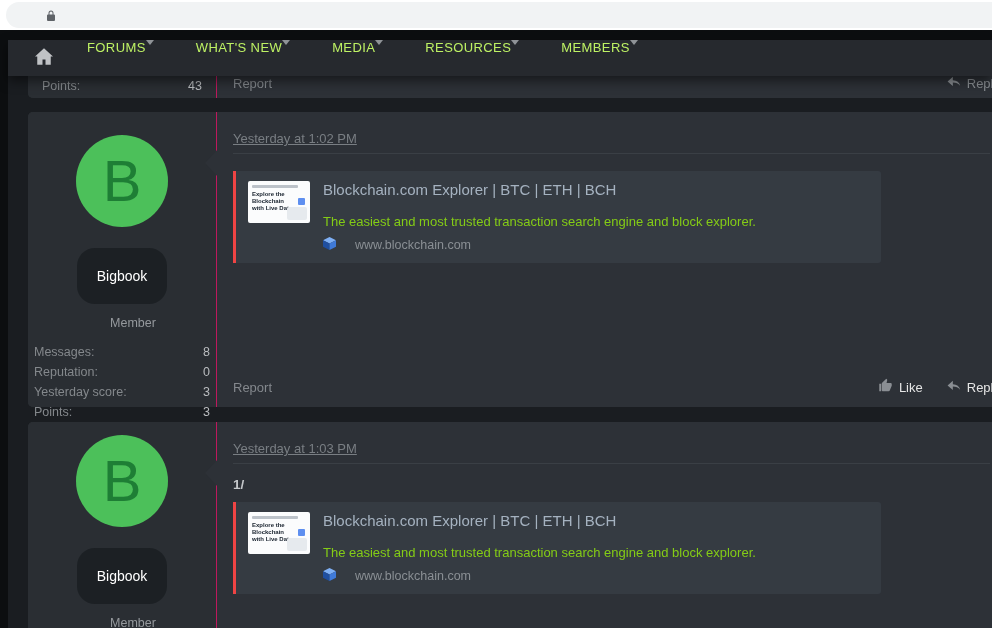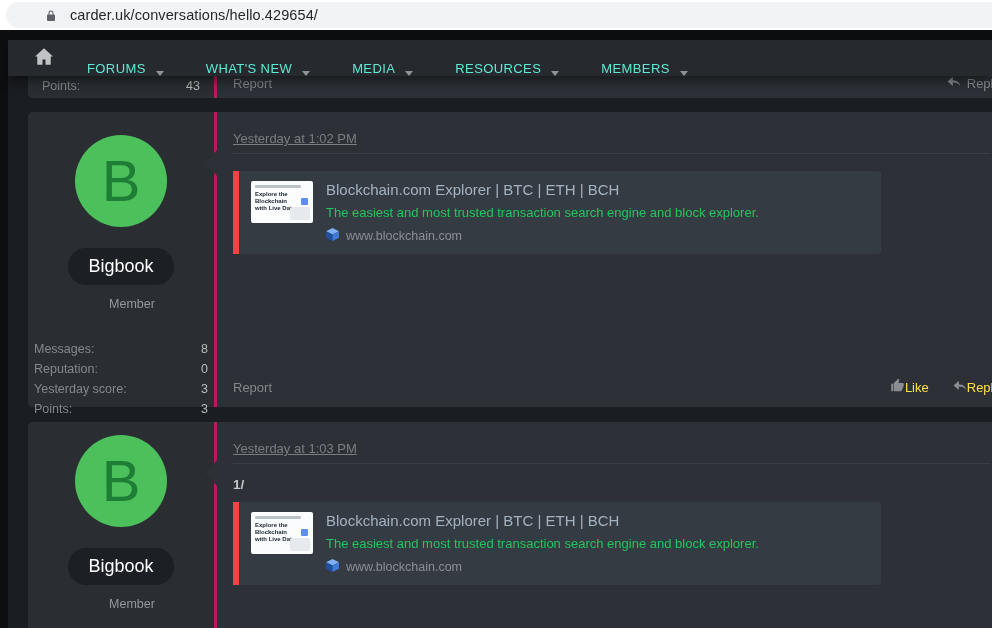--- a/index.html
+++ b/index.html
@@ -12,100 +12,99 @@
              margin-right:-16px; display:flex; align-items:center; padding-left:39px; gap:13px; }
   .lock { display:flex; align-items:center; }
   .url-text { font-size:14.5px; color:#26282b; letter-spacing:.1px; }
 
   
   .site { position:absolute; top:30px; left:0; right:0; bottom:0; background:#0c0e10; }
 
   .navbar { margin:10px 0 0 8px; height:36px; background:#26292e; display:flex; align-items:center;
             position:relative; z-index:5; box-shadow:0 5px 12px rgba(0,0,0,.5); padding-left:14px; }
   .home-btn { padding:0 13px; display:flex; align-items:center; }
-  .nav-item { display:flex; align-items:flex-end; gap:10px; padding:0 21px; height:100%;
-              color:#5eead4; font-size:13px; letter-spacing:.4px; cursor:default; }
+  .nav-item { display:flex; align-items:flex-start; padding:0 21px; height:100%;
+              color:#bef264; font-size:13px; letter-spacing:.4px; cursor:default; }
   .chev { width:0; height:0; border-left:4px solid transparent; border-right:4px solid transparent;
           border-top:5px solid #8f9397; }
 
   .content { position:absolute; top:46px; left:8px; right:0; bottom:0; background:#1a1d21;
              padding-left:20px; overflow:hidden; z-index:1; }
 
   
   .post { background:#2d3137; border-radius:5px; margin-right:-14px; display:flex; position:relative; }
-  .sidebar { width:189px; background:#2a2e33; border-right:3px solid #be185d;
+  .sidebar { width:189px; background:#2a2e33; border-right:1px solid #be185d;
              border-radius:5px 0 0 5px; flex-shrink:0; }
   .message { flex:1; position:relative; padding:0 16px; }
 
   .post--partial { height:22px; border-radius:0 0 5px 5px; }
   .post--partial .sidebar { border-radius:0 0 0 5px; }
   .post--1 { margin-top:14px; height:295px; }
   .post--2 { margin-top:15px; height:300px; }
 
   .tail { position:absolute; left:-12px; top:37px; width:0; height:0;
           border-top:14px solid transparent; border-bottom:14px solid transparent;
           border-right:13px solid #2d3137; z-index:2; }
 
   
   .avatar { width:92px; height:92px; border-radius:50%; background:#4cc05a; color:#1e7e35;
             font-size:58px; line-height:1; display:flex; align-items:center; justify-content:center;
             margin:23px auto 0; cursor:pointer; }
   .post--2 .avatar { margin-top:13px; }
   .name-pill { margin:21px auto 0; width:max-content; background:#1c2024; color:#ffffff;
-               font-size:18px; padding:8px 20px; border-radius:18px; cursor:pointer; }
+               font-size:14px; padding:20px 20px; border-radius:18px; cursor:pointer; }
   .role { text-align:center; color:#95999d; font-size:12.5px; margin-top:12px;margin-left:22px; }
-  .stats { margin-top:28px; padding:0 6px; }
+  .stats { margin-top:12px; padding:0 6px; }
   .stat-row { display:flex; justify-content:space-between; align-items:center;
               font-size:12.5px; height:20px; }
   .stat-label { color:#84888c; }
   .stat-value { color:#b9bcbf; }
   .partial-row { padding:0 14px; height:18px; padding-top:2px; }
 
   
   .timestamp { padding-top:19px; color:#797e83; font-size:13px; width:max-content; cursor:pointer;text-decoration:underline; }
   .msg-divider { margin-top:7px; border-bottom:1px solid #3a3f45; }
   .body-text { margin-top:13px; color:#c4c7ca; font-size:13.5px; font-weight:600; }
 
-  .link-card { margin-top:17px; width:648px; background:#353b42; border-left:6px solid #ef4444;
+  .link-card { margin-top:17px; width:648px; background:#353b42; border-left:3px solid #ef4444;
                border-radius:0 3px 3px 0; padding:10px 14px 10px 12px; display:flex; gap:13px; cursor:pointer; }
   .post--2 .link-card { margin-top:10px; }
   .thumb { width:62px; height:42px; background:#fbfcfd; border-radius:2px; flex-shrink:0;
            position:relative; overflow:hidden; padding:3px 4px; }
   .thumb-topline { height:3px; background:#bcc2c9; width:86%; margin:1px 0 3px; border-radius:1px; }
   .thumb-line { font-size:6px; font-weight:700; color:#17212d; line-height:7px; }
   .thumb-accent { position:absolute; right:5px; top:17px; width:7px; height:7px;
                   background:#5e8ff0; border-radius:1px; }
   .thumb-blob { position:absolute; right:3px; bottom:3px; width:20px; height:13px;
                 background:#e6eaee; border-radius:2px; }
   .card-title { font-size:15px; color:#a5b2c0; cursor:pointer; }
-  .card-desc { margin-top:7px; font-size:13px; color:#22c55e; }
-  .card-url { margin-top:8px; display:flex; align-items:center; gap:7px;
+  .card-desc { margin-top:16px; font-size:13px; color:#84cc16; }
+  .card-url { margin-top:8px; display:flex; align-items:center; gap:19px;
               font-size:12.5px; color:#8a8f94;text-align:right; }
 
   .post-footer { position:absolute; left:16px; right:6px; bottom:11px; display:flex;
                  justify-content:space-between; align-items:center; font-size:13px; }
   .report-link { color:#84888d; cursor:pointer; }
   .footer-actions { display:flex; gap:24px; align-items:center; }
-  .action { display:flex; gap:0; align-items:center; color:#fde047; cursor:pointer; }
+  .action { display:flex; gap:6px; align-items:center; color:#e5e5e5; cursor:pointer; }
 
   .partial-report { position:absolute; top:0; left:16px; font-size:13px; color:#84888d; cursor:pointer; }
   .partial-reply { position:absolute; top:0; right:6px; display:flex; gap:6px; align-items:center;
                    font-size:13px; color:#8a8e93; cursor:pointer; }
 </style>
 </head>
 <body>
 
 <div class="browser-bar">
   <div class="omnibox">
     <span class="lock">
       <svg width="12" height="15" viewBox="0 0 24 24">
           <path d="M18 10h-1V7a5 5 0 0 0-10 0v3H6a2 2 0 0 0-2 2v9a2 2 0 0 0 2 2h12a2 2 0 0 0 2-2v-9a2 2 0 0 0-2-2zM9 7a3 3 0 0 1 6 0v3H9V7z" fill="#5f6368"></path>
         </svg>
     </span>
-    <span class="url-text">carder.uk/conversations/hello.429654/</span>
   </div>
 </div>
 
 <div class="site">
 
   <div class="navbar">
     <span class="home-btn">
       <span>
         <svg width="18" height="17" viewBox="0 0 24 22">
             <path d="M12 0 0 11h3v11h7v-7h4v7h7V11h3L12 0z" fill="#c0c2c5"></path>

